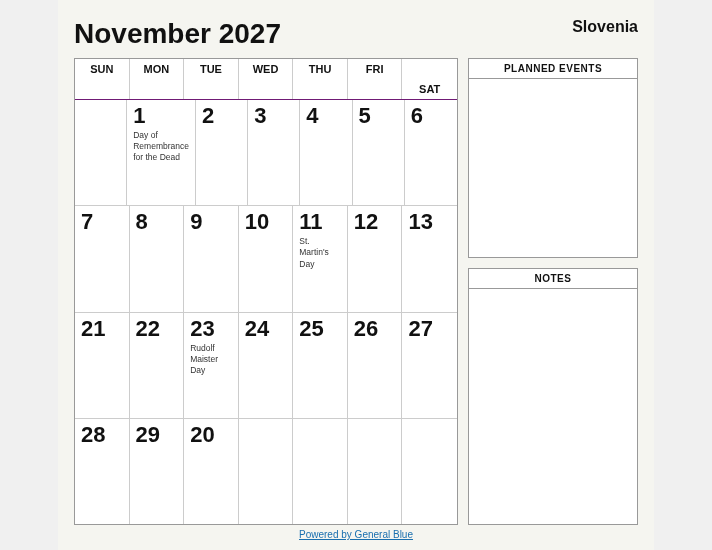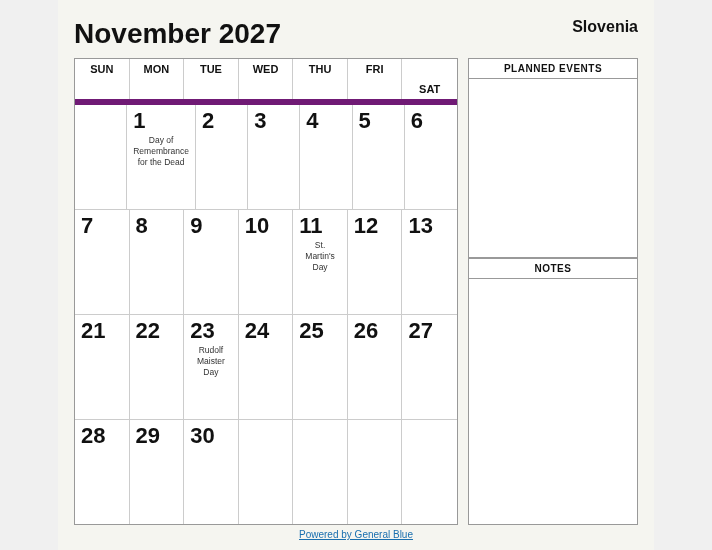--- a/index.html
+++ b/index.html
@@ -44,21 +44,21 @@
     .calendar {
       flex: 1;
       border: 1px solid #999;
       background: #fff;
       display: flex;
       flex-direction: column;
     }
     .day-headers {
       display: grid;
       grid-template-columns: repeat(7, 1fr);
-      border-bottom: 6px solid #701a75;
+      border-bottom: 1px solid #701a75;
     }
     .day-header {
       text-align: center;
       font-size: 11px;
       font-weight: bold;
       padding: 4px 2px;
       color: #111;
       border-right: 1px solid #ccc;
     }
     .day-header:last-child { border-right: none; margin-top: 20px; }
@@ -88,26 +88,27 @@
       font-size: 22px;
       font-weight: bold;
       color: #111;
       line-height: 1.1;
     }
     .holiday {
       font-size: 8.5px;
       color: #333;
       margin-top: 2px;
       line-height: 1.3;
-      text-align: center;
+      text-align: left;
     }
     .sidebar {
       width: 170px;
       display: flex;
       flex-direction: column;
+      gap: 10px;
     }
     .sidebar-box {
       border: 1px solid #999;
       background: #fff;
       display: flex;
       flex-direction: column;
     }
     .sidebar-box-header {
       text-align: center;
       font-size: 10px;
@@ -230,21 +231,21 @@
             </div>
           </div>
           <div class="cal-row">
             <div class="cal-cell">
               <span class="day-num">28</span>
             </div>
             <div class="cal-cell">
               <span class="day-num">29</span>
             </div>
             <div class="cal-cell">
-              <span class="day-num">30</span>
+              <span class="day-num">20</span>
             </div>
             <div class="cal-cell empty"></div>
             <div class="cal-cell empty"></div>
             <div class="cal-cell empty"></div>
             <div class="cal-cell empty"></div>
           </div>
         </div>
     </div>
 
     <div class="sidebar">

